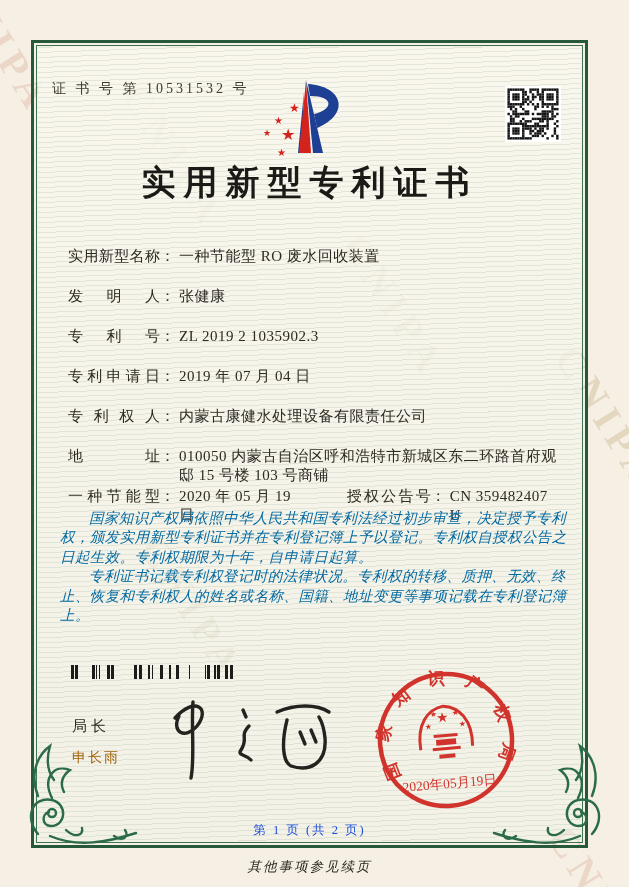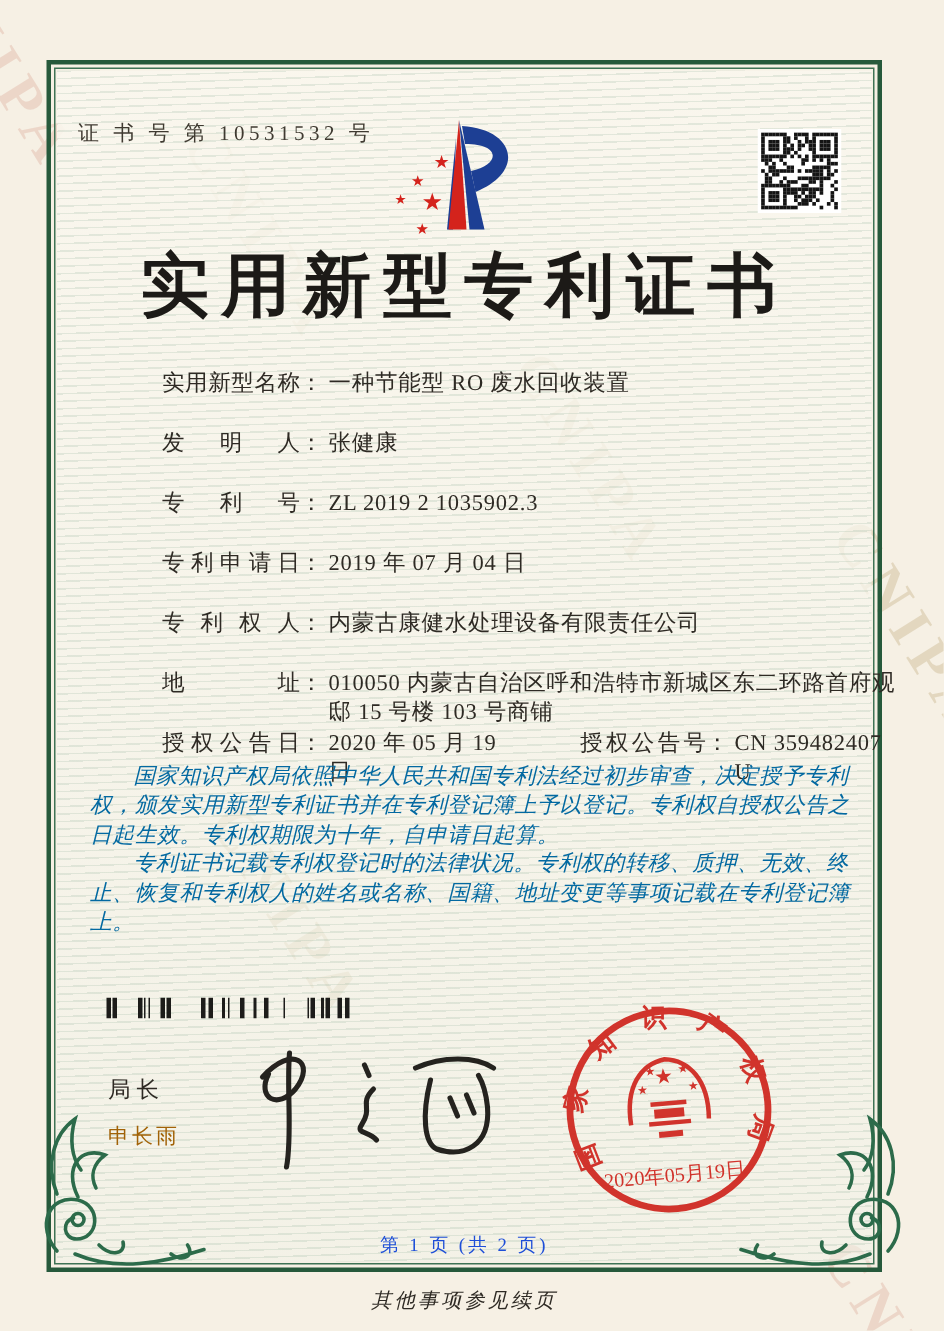--- a/index.html
+++ b/index.html
@@ -19,24 +19,24 @@
          box-sizing:border-box;border:3px solid #26593b;z-index:2;}
   .frame-inner{position:absolute;inset:2px;border:1px solid #3e7355;}
   .guilloche{position:absolute;inset:4px;
      background:
        repeating-linear-gradient(178deg,rgba(134,170,146,.20) 0 1px,rgba(255,255,255,0) 1px 5px),
        linear-gradient(180deg,rgba(250,247,238,.9),rgba(241,243,233,.55));}
 
   .abs{position:absolute;z-index:4;}
 
   .cert-no{left:52px;top:80px;font-size:14px;letter-spacing:3px;color:#3f3a31;}
-  .doc-title{left:31px;top:160px;width:557px;text-align:center;font-size:46px;
+  .doc-title{left:31px;top:160px;width:557px;text-align:center;font-size:34px;
              letter-spacing:8px;color:#1c1a17;font-weight:600;}
 
-  .fields{left:68px;top:247px;width:492px;color:#2e2a24;margin-left:40px;}
+  .fields{left:68px;top:247px;width:492px;color:#2e2a24;}
   .frow{display:flex;align-items:flex-start;font-size:15px;line-height:19px;
         margin-bottom:21px;}
   .frow.addr{margin-bottom:2px;}
   .flabel{display:inline-block;width:92px;text-align:justify;text-align-last:justify;
           flex:none;}
   .fcolon{flex:none;margin-right:4px;}
   .fvalue{display:inline-block;max-width:392px;letter-spacing:.5px;}
   .pair2{margin-left:38px;display:flex;}
   .pair2 .flabel{width:84px;}
 
@@ -365,21 +365,21 @@
       <span class="flabel">专利权人</span>
         <span class="fcolon">：</span>
         <span class="fvalue">内蒙古康健水处理设备有限责任公司</span>
     </div>
     <div class="frow addr">
       <span class="flabel">地址</span>
         <span class="fcolon">：</span>
         <span class="fvalue">010050 内蒙古自治区呼和浩特市新城区东二环路首府观邸 15 号楼 103 号商铺</span>
     </div>
     <div class="frow">
-      <span class="flabel">授权公告日</span>
+      <span class="flabel">一种节能型</span>
         <span class="fcolon">：</span>
         <span class="fvalue">2020 年 05 月 19 日</span>
       <span class="pair2">
         <span class="flabel">授权公告号</span>
           <span class="fcolon">：</span>
           <span class="fvalue">CN 359482407 U</span>
       </span>
     </div>
   </div>
 

